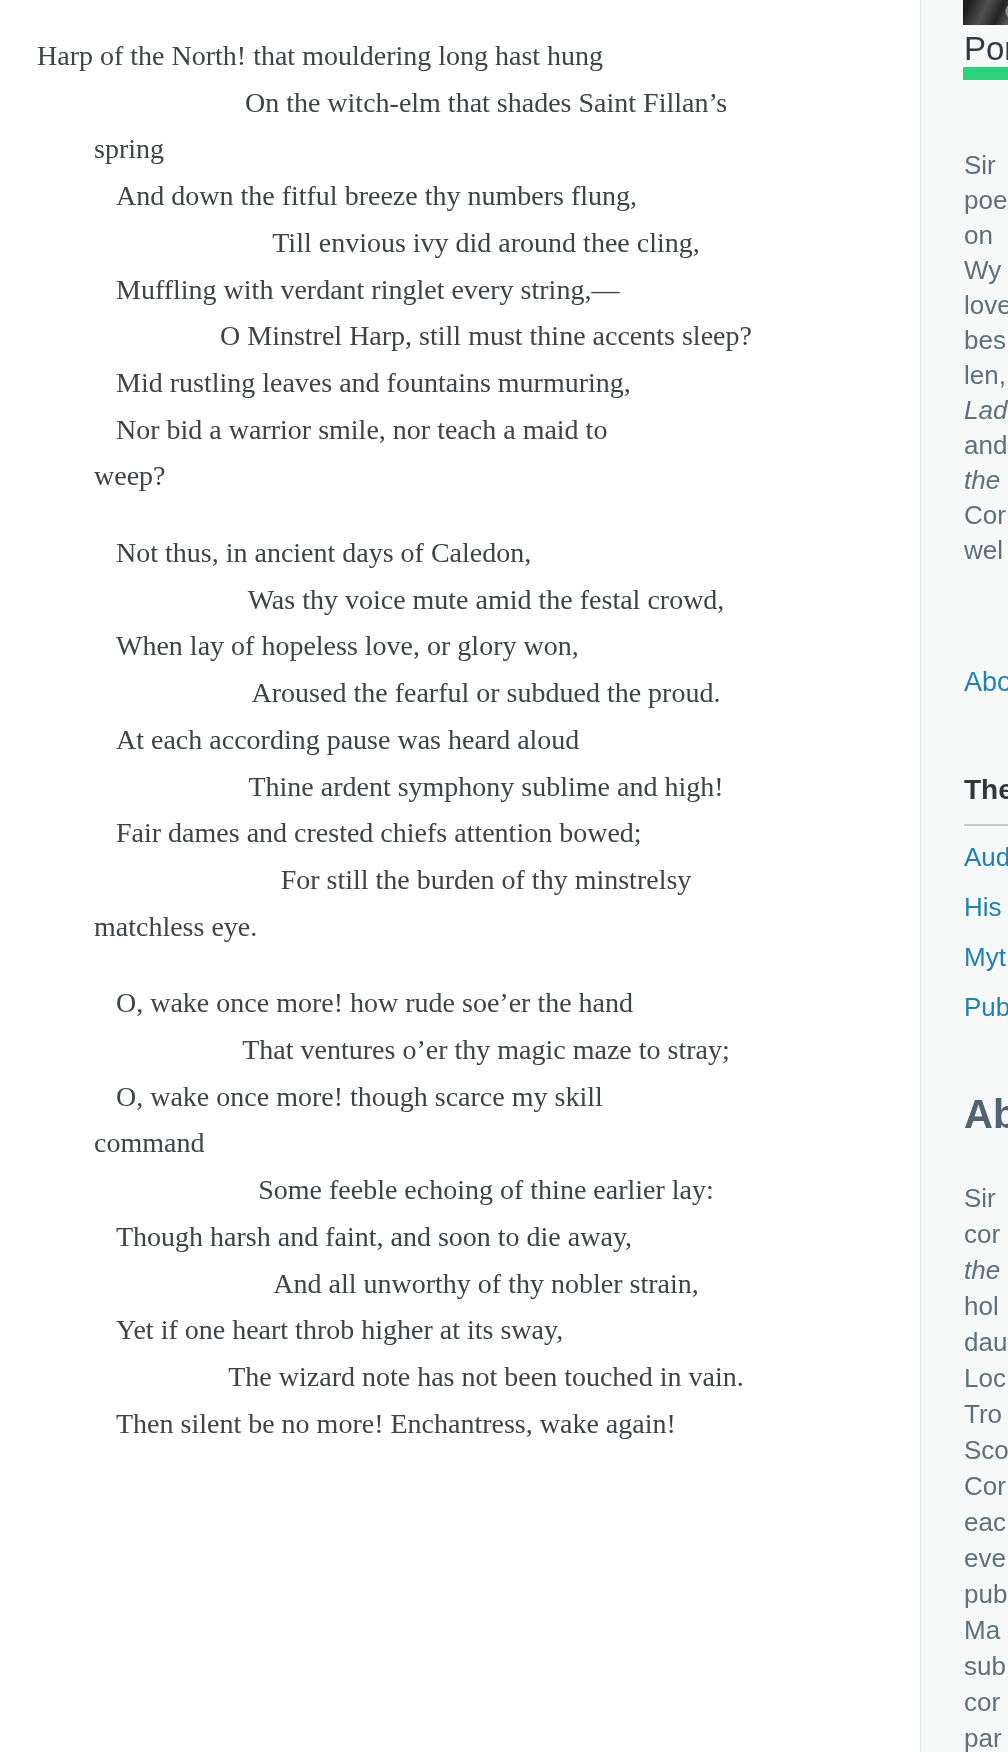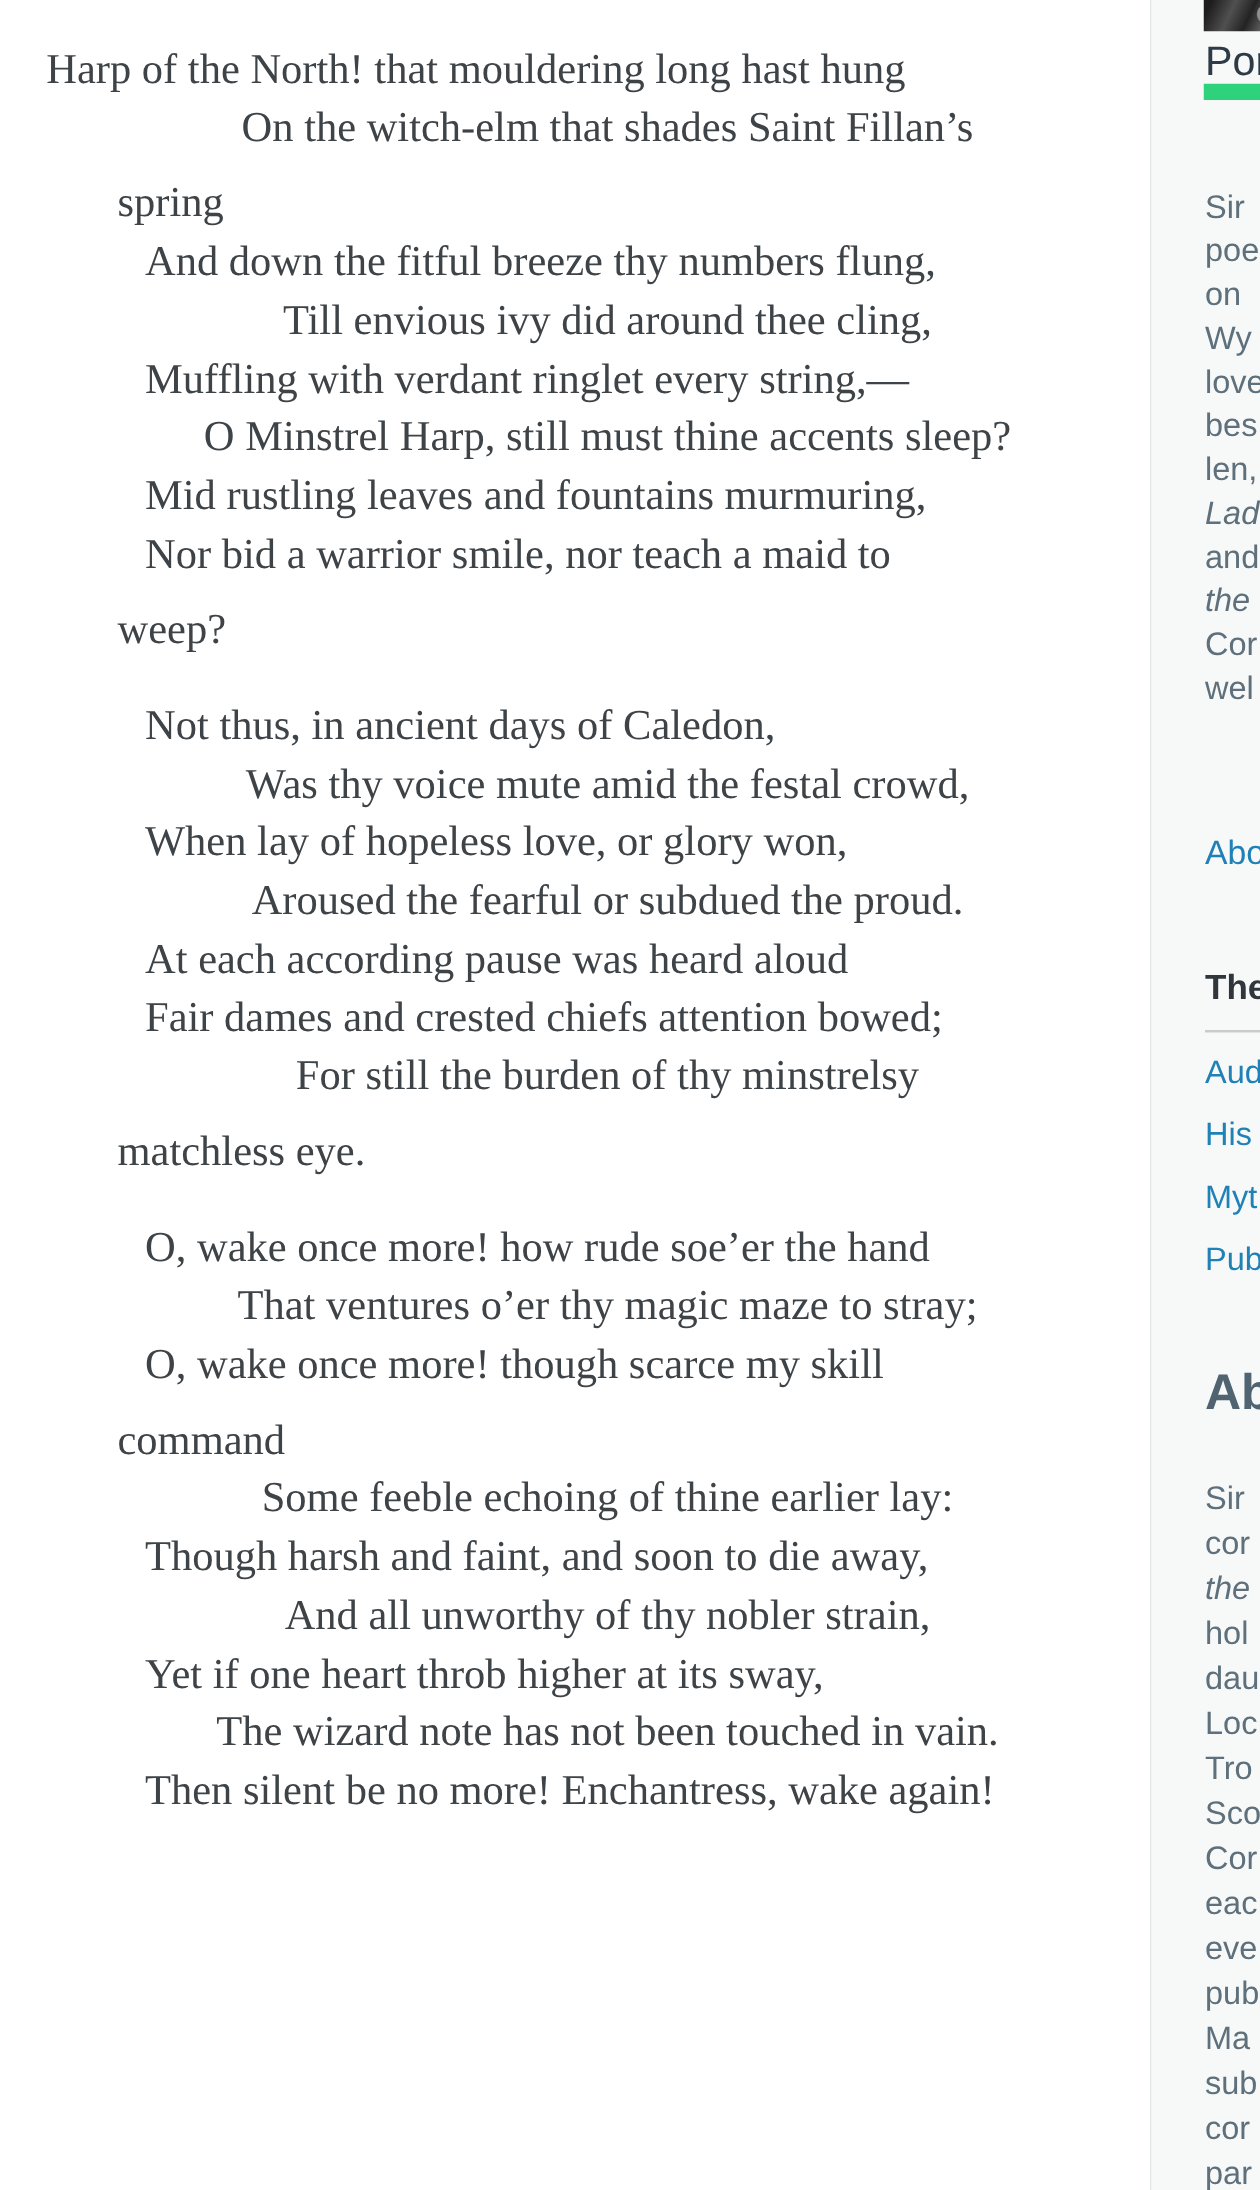--- a/index.html
+++ b/index.html
@@ -21,28 +21,28 @@
   .poem-col {
     position: absolute; left: 0; top: 0; width: 920px; height: 1752px;
     background: #ffffff;
     padding-top: 33px;
     box-sizing: border-box;
     font-family: "Liberation Serif", "DejaVu Serif", serif;
     color: #3e4347;
   }
   .stanza { margin: 0 0 30px 0; }
   .poem-line {
-    font-size: 34px;
+    font-size: 28px;
     line-height: 46.7px;
     white-space: nowrap;
   }
   .ind-0 { margin-left: 37px; }
   .ind-1 { margin-left: 116px; }
   .ind-2 { margin-left: 52px; text-align: center; }
-  .ind-3 { margin-left: 94px; margin-top: 14px; }
+  .ind-3 { margin-left: 94px; }
 
   
   .sidebar {
     position: absolute; left: 920px; top: 0; width: 120px; height: 1752px;
     background: #f7f8f8;
     border-left: 1px solid #e3e6e6;
     font-family: "Liberation Sans", "DejaVu Sans", sans-serif;
   }
   .sb-abs { position: absolute; white-space: nowrap; }
 
@@ -112,20 +112,21 @@
           <div class="poem-line ind-1">Mid rustling leaves and fountains murmuring,</div>
           <div class="poem-line ind-1">Nor bid a warrior smile, nor teach a maid to</div>
           <div class="poem-line ind-3">weep?</div>
         </div>
         <div class="stanza">
           <div class="poem-line ind-1">Not thus, in ancient days of Caledon,</div>
           <div class="poem-line ind-2">Was thy voice mute amid the festal crowd,</div>
           <div class="poem-line ind-1">When lay of hopeless love, or glory won,</div>
           <div class="poem-line ind-2">Aroused the fearful or subdued the proud.</div>
           <div class="poem-line ind-1">At each according pause was heard aloud</div>
+          <div class="poem-line ind-2">Thine ardent symphony sublime and high!</div>
           <div class="poem-line ind-1">Fair dames and crested chiefs attention bowed;</div>
           <div class="poem-line ind-2">For still the burden of thy minstrelsy</div>
           <div class="poem-line ind-3">matchless eye.</div>
         </div>
         <div class="stanza">
           <div class="poem-line ind-1">O, wake once more! how rude soe’er the hand</div>
           <div class="poem-line ind-2">That ventures o’er thy magic maze to stray;</div>
           <div class="poem-line ind-1">O, wake once more! though scarce my skill</div>
           <div class="poem-line ind-3">command</div>
           <div class="poem-line ind-2">Some feeble echoing of thine earlier lay:</div>

